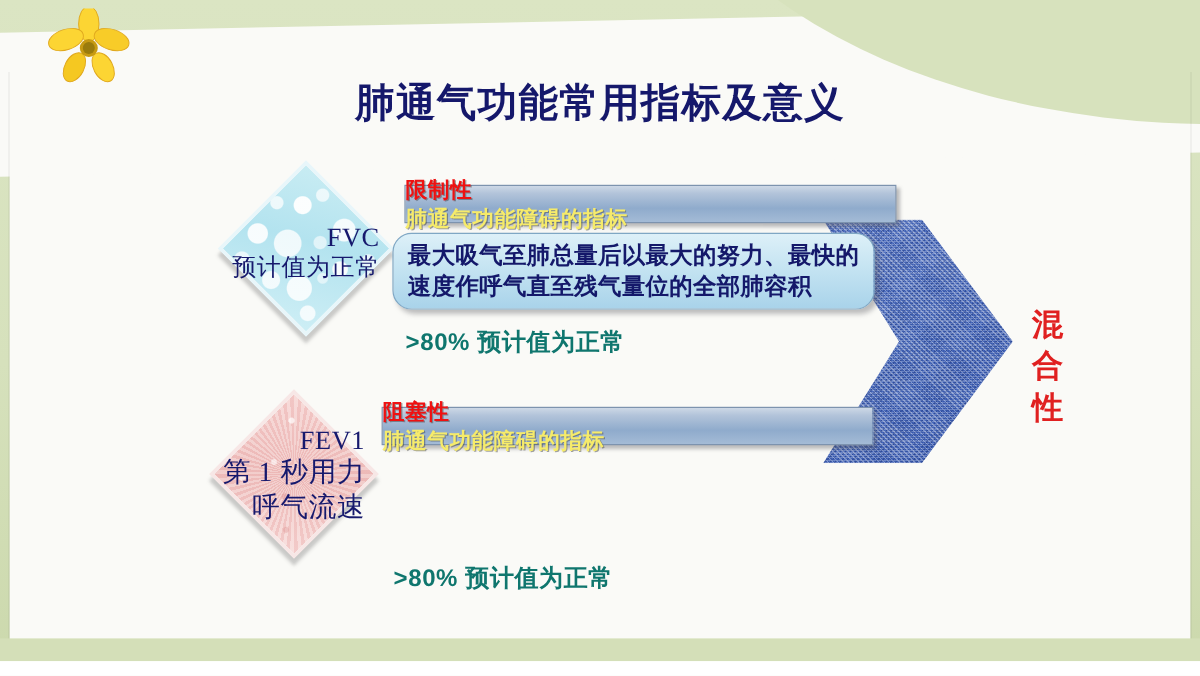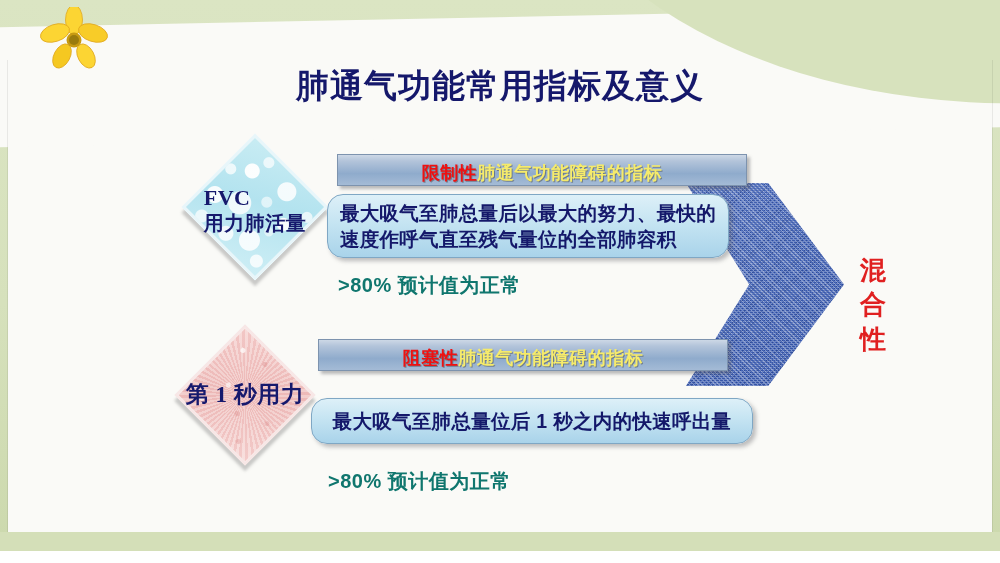--- a/index.html
+++ b/index.html
@@ -107,24 +107,24 @@
     transform: rotate(45deg);
     box-shadow: 4px 4px 3px rgba(120,120,120,0.38);
   }
   .diamond .inner {
     position: absolute;
     inset: 0;
   }
   .diamond-label {
     position: absolute;
     transform: translate(-50%, -50%);
-    text-align: left;
+    text-align: right;
     color: #16196d;
     font-family: "Liberation Serif", "DejaVu Serif", serif;
-    font-weight: bold;
+    font-weight: normal;
     line-height: 1.24;
     white-space: nowrap;
     pointer-events: none;
   }
   .diamond-label .code {
     font-size: 22px;
     letter-spacing: 0.5px;
   }
   .diamond-label .cn {
     font-size: 20px;
@@ -185,23 +185,24 @@
   }
 
   
   .hdr-bar {
     position: absolute;
     height: 30px;
     background: linear-gradient(180deg, #cdd8e6 0%, #b3c4da 20%, #8fabcc 62%, #a4bbd6 100%);
     border: 1px solid #7d93ae;
     box-shadow: 3px 3px 3px rgba(90,90,95,0.40);
     display: flex;
-    align-items: flex-end;
+    align-items: flex-start;
     justify-content: center;
     white-space: nowrap;
+    flex-direction: column;
   }
   .hdr-bar .t {
     font-size: 18px;
     font-weight: bold;
     letter-spacing: 0.5px;
     text-shadow: 1px 1px 0 rgba(60,60,60,0.45);
   }
   .hdr-bar .t.red { color: #ef1111; }
   .hdr-bar .t.yellow { color: #f6eb6a; }
 
@@ -282,46 +283,45 @@
     <span>混</span>
     <span>合</span>
     <span>性</span>
   </div>
 
   <div class="diamond" id="fvc-diamond" style="left:203px; top:155px; width:104px; height:104px;">
     <div class="inner"></div>
   </div>
   <div class="diamond-label" style="left:255px; top:210px;">
     <div class="code">FVC</div>
-    <div class="cn">用力肺活量</div>
+    <div class="cn">预计值为正常</div>
   </div>
 
   <div class="hdr-bar" style="left:337px; top:154px; width:408px;">
     <span class="t red">限制性</span>
       <span class="t yellow">肺通气功能障碍的指标</span>
   </div>
 
   <div class="desc-box" style="left:327px; top:194px; width:400px; height:62px;">
     <span class="txt">最大吸气至肺总量后以最大的努力、最快的
 速度作呼气直至残气量位的全部肺容积</span>
   </div>
 
   <div class="note" style="left:338px; top:272px;">&gt;80% 预计值为正常</div>
 
   <div class="diamond" id="fev-diamond" style="left:195px; top:345px; width:100px; height:100px;">
     <div class="inner"></div>
   </div>
   <div class="diamond-label" style="left:245px; top:395px;">
+    <div class="code">FEV1</div>
     <div class="cn sm">第 1 秒用力</div>
+    <div class="cn sm">呼气流速</div>
   </div>
 
   <div class="hdr-bar" style="left:318px; top:339px; width:408px;">
     <span class="t red">阻塞性</span>
       <span class="t yellow">肺通气功能障碍的指标</span>
   </div>
 
-  <div class="desc-box" style="left:311px; top:398px; width:440px; height:44px;">
-    <span class="txt">最大吸气至肺总量位后 1 秒之内的快速呼出量</span>
-  </div>
 
   <div class="note" style="left:328px; top:468px;">&gt;80% 预计值为正常</div>
 
 </div>
 
 </body></html>

